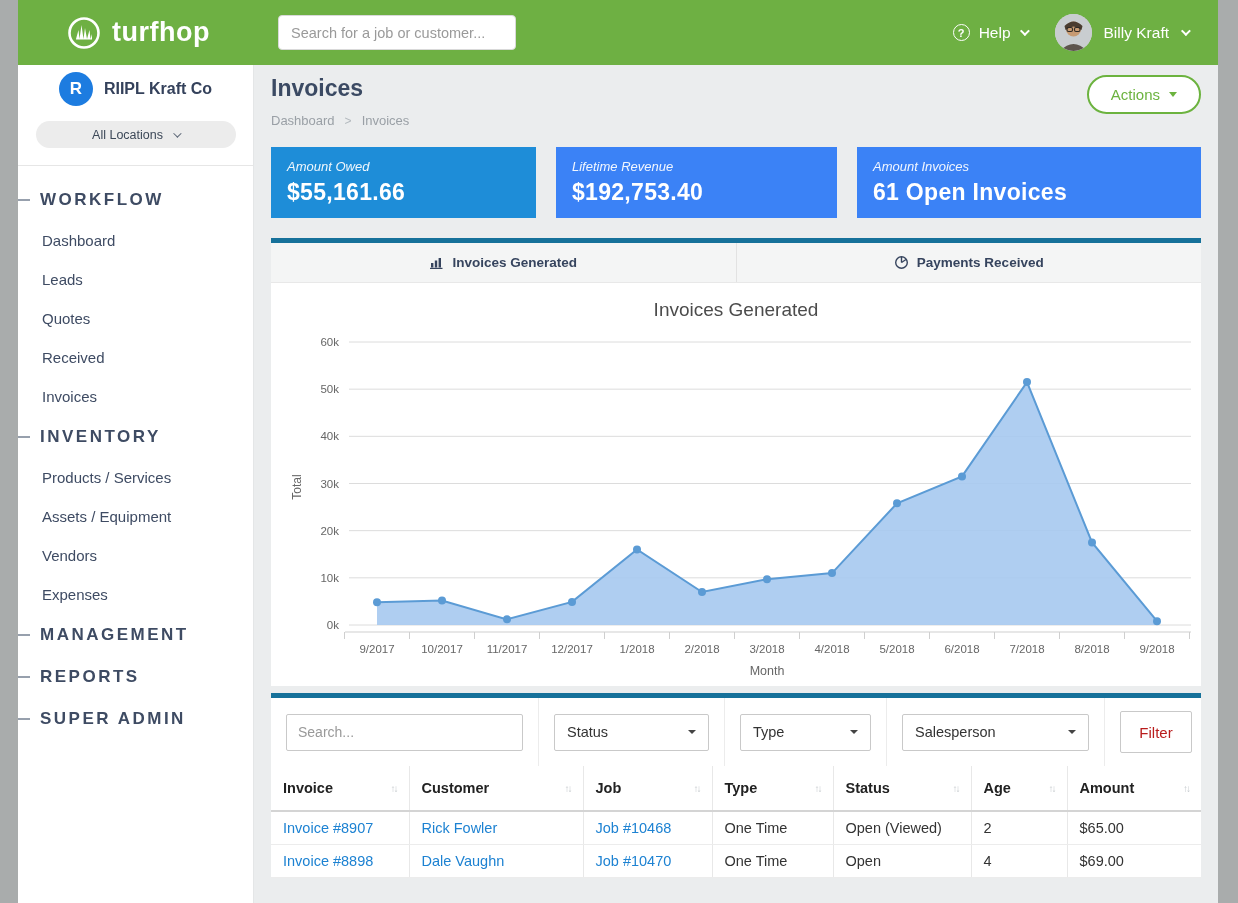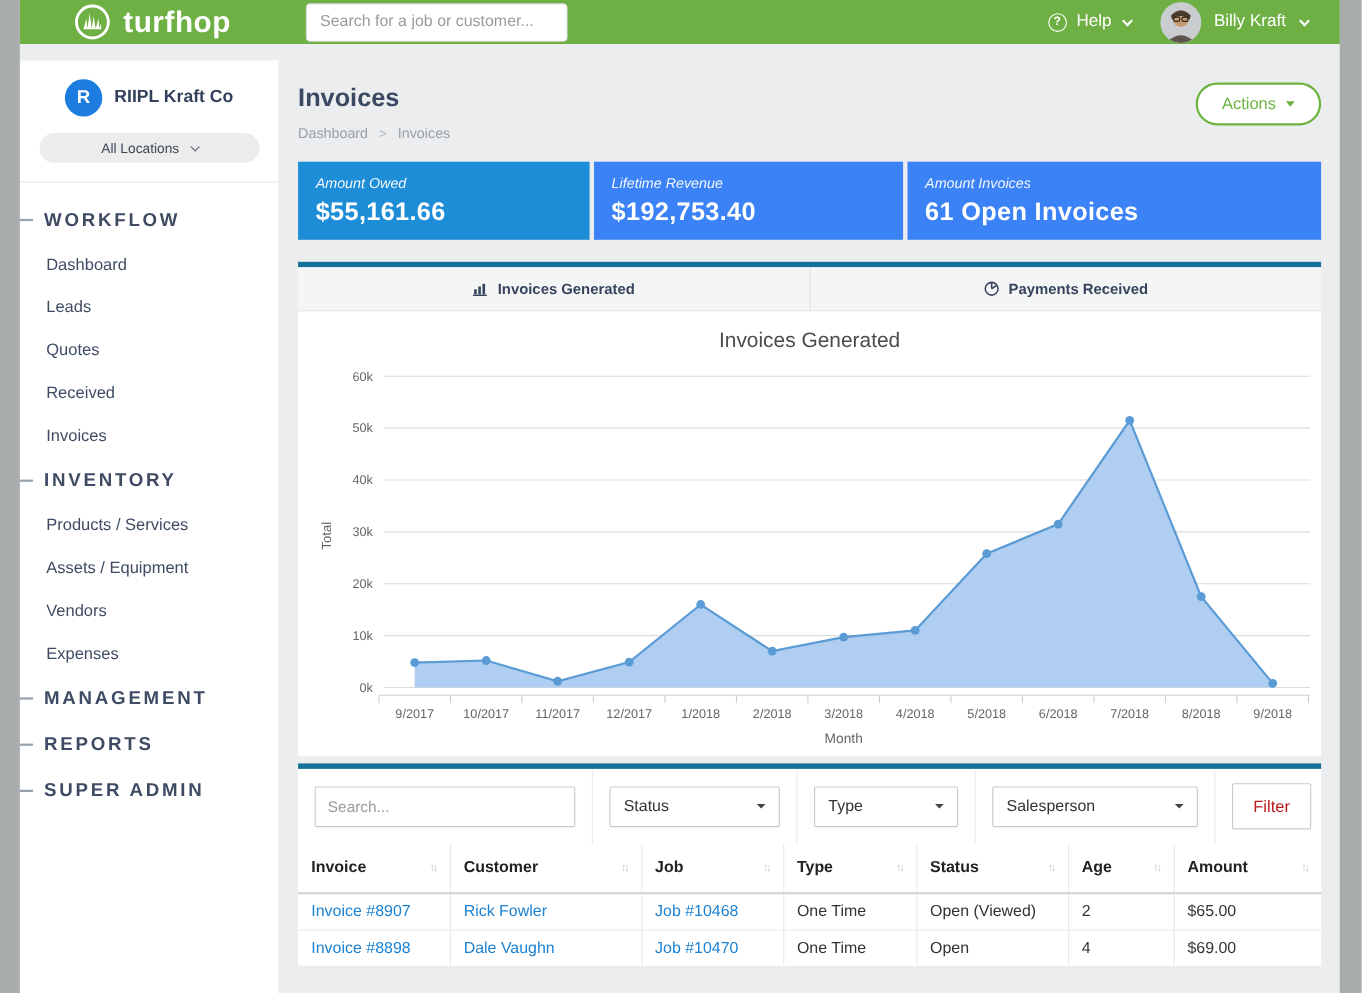--- a/index.html
+++ b/index.html
@@ -6,21 +6,21 @@
   html,body { width:1238px; height:903px; overflow:hidden; }
   body { font-family: "Liberation Sans", sans-serif; background:#a9acac; }
   .viewport { position:relative; width:1238px; height:903px; background:#ebedee; overflow:hidden; }
 
   
   .edge-strip { position:absolute; top:0; bottom:0; background:#a9acac; z-index:60; }
   .edge-left { left:0; width:18px; }
   .edge-right { right:0; width:20px; }
 
   
-  .topbar { position:absolute; left:18px; right:20px; top:0; height:40px; background:#6eb043;
+  .topbar { position:absolute; left:18px; right:20px; top:0; height:65px; background:#6eb043;
             display:flex; align-items:center; z-index:40; }
   .brand { display:flex; align-items:center; gap:10px; margin-left:48px; width:190px; }
   .brand-title { color:#fff; font-size:27px; font-weight:bold; letter-spacing:.5px; }
   .topbar-search { margin-left:22px; width:238px; height:35px; border:1px solid #d9d9d9; border-radius:4px;
             padding:0 12px; font-size:14.5px; color:#333; background:#fff; outline:none; font-family:inherit; }
   .topbar-search::placeholder { color:#9a9a9a; }
   .topbar-right { margin-left:auto; display:flex; align-items:center; gap:28px; padding-right:30px; }
   .help-wrap { display:flex; align-items:center; gap:9px; color:#fff; font-size:15.5px; cursor:pointer; }
   .help-q { display:inline-flex; width:17px; height:17px; border:1.5px solid #fff; border-radius:50%;
             align-items:center; justify-content:center; font-size:11px; font-weight:bold; }
@@ -54,21 +54,21 @@
   .page-title { font-size:23px; font-weight:bold; color:#3b4a63; }
   .breadcrumb { margin-top:11px; font-size:13px; color:#9aa0a6; display:flex; align-items:center; gap:10px; }
   .crumb-sep { color:#b3b9be; font-size:12px; }
   .actions-btn { display:flex; align-items:center; gap:9px; padding:9px 22px; background:#fff;
                  border:2px solid #6cb33f; border-radius:20px; color:#6cb33f; font-size:15px;
                  cursor:pointer; font-family:inherit; }
   .tri-down { width:0; height:0; border-left:4.5px solid transparent; border-right:4.5px solid transparent;
               border-top:5px solid currentColor; display:inline-block; }
 
   
-  .stats-row { display:flex; gap:4px; margin-top:19px; }
+  .stats-row { display:flex; gap:20px; margin-top:19px; }
   .stat-card { height:71px; padding:12px 16px; color:#fff; }
   .stat-blue  { background:#1e8dd8; flex:0 0 265px; }
   .stat-slate { background:#3b82f6; }
   .stat-card:nth-child(2) { flex:0 0 281px; }
   .stat-card:nth-child(3) { flex:1; }
   .stat-label { font-size:13px; font-style:italic; color:rgba(255,255,255,.93); }
   .stat-value { font-size:23px; font-weight:bold; margin-top:5px; letter-spacing:.3px; }
 
   
   .chart-panel { margin-top:20px; background:#fff; border-top:5px solid #16719a; }

